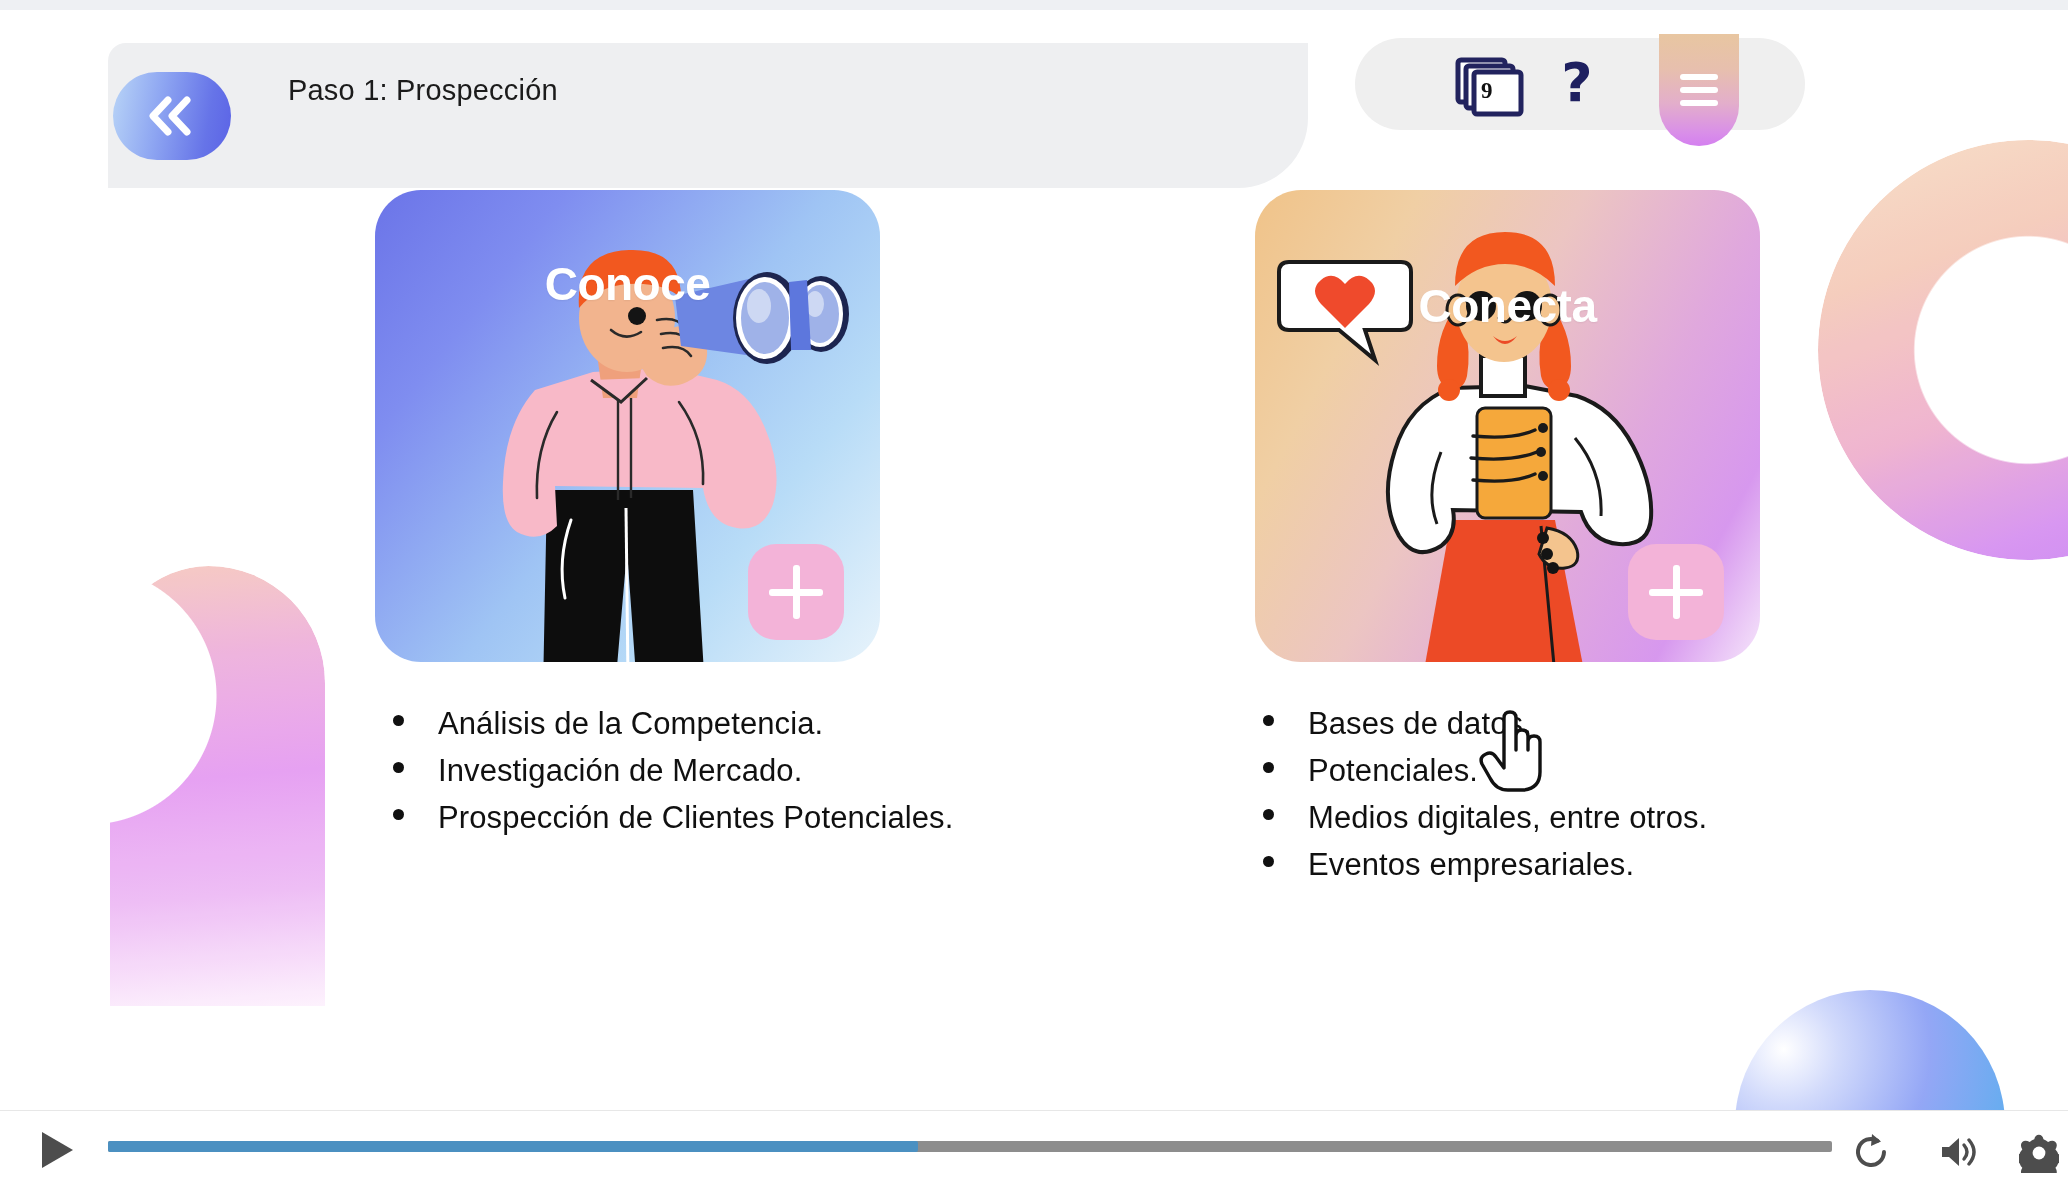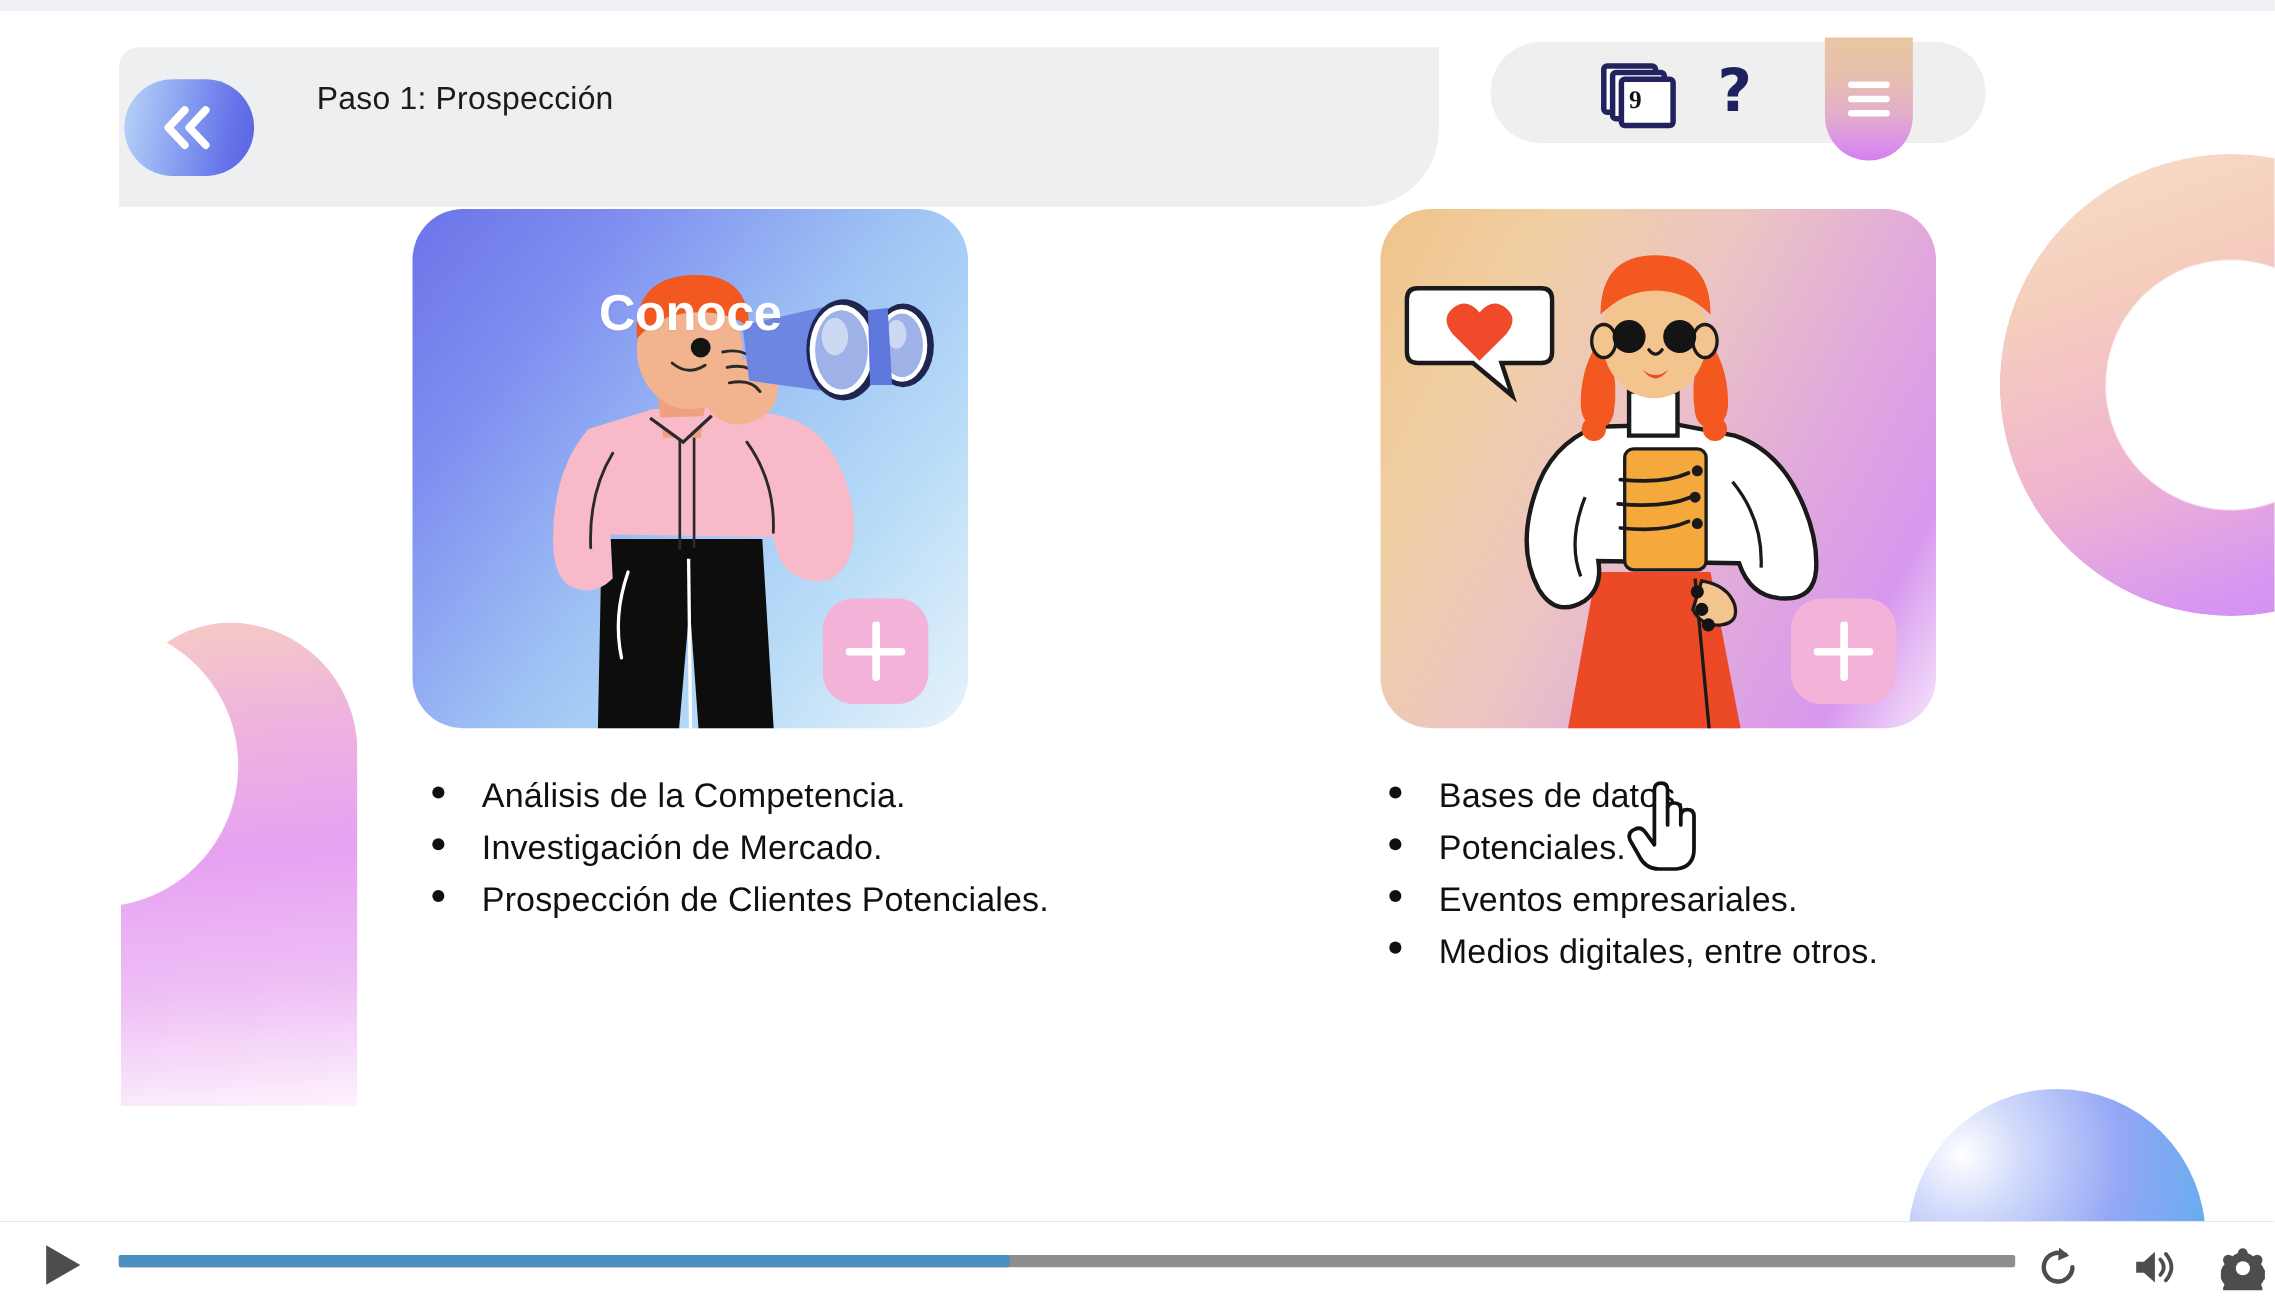--- a/index.html
+++ b/index.html
@@ -455,20 +455,21 @@
           </li>
         <li>
             <span class="dot"></span>
             <span>Prospección de Clientes Potenciales.</span>
           </li>
       </ul>
     </div>
 
     <div class="column col-right">
       <div class="card card-right">
+        <div class="card-title">Conecta</div>
         <div class="art">
           <svg viewBox="0 0 505 472" aria-hidden="true">
 
             <path d="M34 72 L146 72 q10 0 10 10 L156 130 q0 10 -10 10 L110 140 L120 170 L84 140 L34 140 q-10 0 -10 -10 L24 82 q0 -10 10 -10 Z" fill="#ffffff" stroke="#1a1a1a" stroke-width="4"></path>
             <path d="M90 94 q-12 -14 -24 -4 q-12 10 0 24 l24 24 l24 -24 q12 -14 0 -24 q-12 -10 -24 4 Z" fill="#ef4a2c"></path>
 
             <path d="M196 330 L300 330 L330 486 L168 486 Z" fill="#ec4a26"></path>
             <path d="M286 336 l14 150" stroke="#1a1a1a" stroke-width="3" fill="none"></path>
 
             <path d="M196 198 q-42 16 -56 62 q-16 50 4 86 q16 26 42 10 q16 -12 12 -36 l128 2 q10 30 38 32 q30 2 32 -26 q2 -34 -18 -72 q-20 -38 -56 -50 l-52 -10 Z" fill="#ffffff" stroke="#1a1a1a" stroke-width="4"></path>
@@ -516,25 +517,25 @@
         <li>
             <span class="dot"></span>
             <span>Bases de datos.</span>
           </li>
         <li>
             <span class="dot"></span>
             <span>Potenciales.</span>
           </li>
         <li>
             <span class="dot"></span>
+            <span>Medios digitales, entre otros.</span>
+          </li>
+        <li>
+            <span class="dot"></span>
             <span>Eventos empresariales.</span>
-          </li>
-        <li>
-            <span class="dot"></span>
-            <span>Medios digitales, entre otros.</span>
           </li>
       </ul>
     </div>
 
     <div class="cursor-hand">
       <svg viewBox="0 0 66 86" aria-hidden="true">
         <path d="M26 8 q0 -6 6 -6 q6 0 6 6 l0 32 l0 -14 q0 -6 6 -6 q6 0 6 6 l0 14 l0 -8 q0 -6 6 -6 q6 0 6 6 l0 30 q0 16 -16 18 l-16 0 q-12 0 -18 -12 L4 54 q-3 -7 4 -10 q6 -3 10 3 l8 11 Z" fill="#ffffff" stroke="#111111" stroke-width="3.4" stroke-linejoin="round"></path>
       </svg>
     </div>
 

